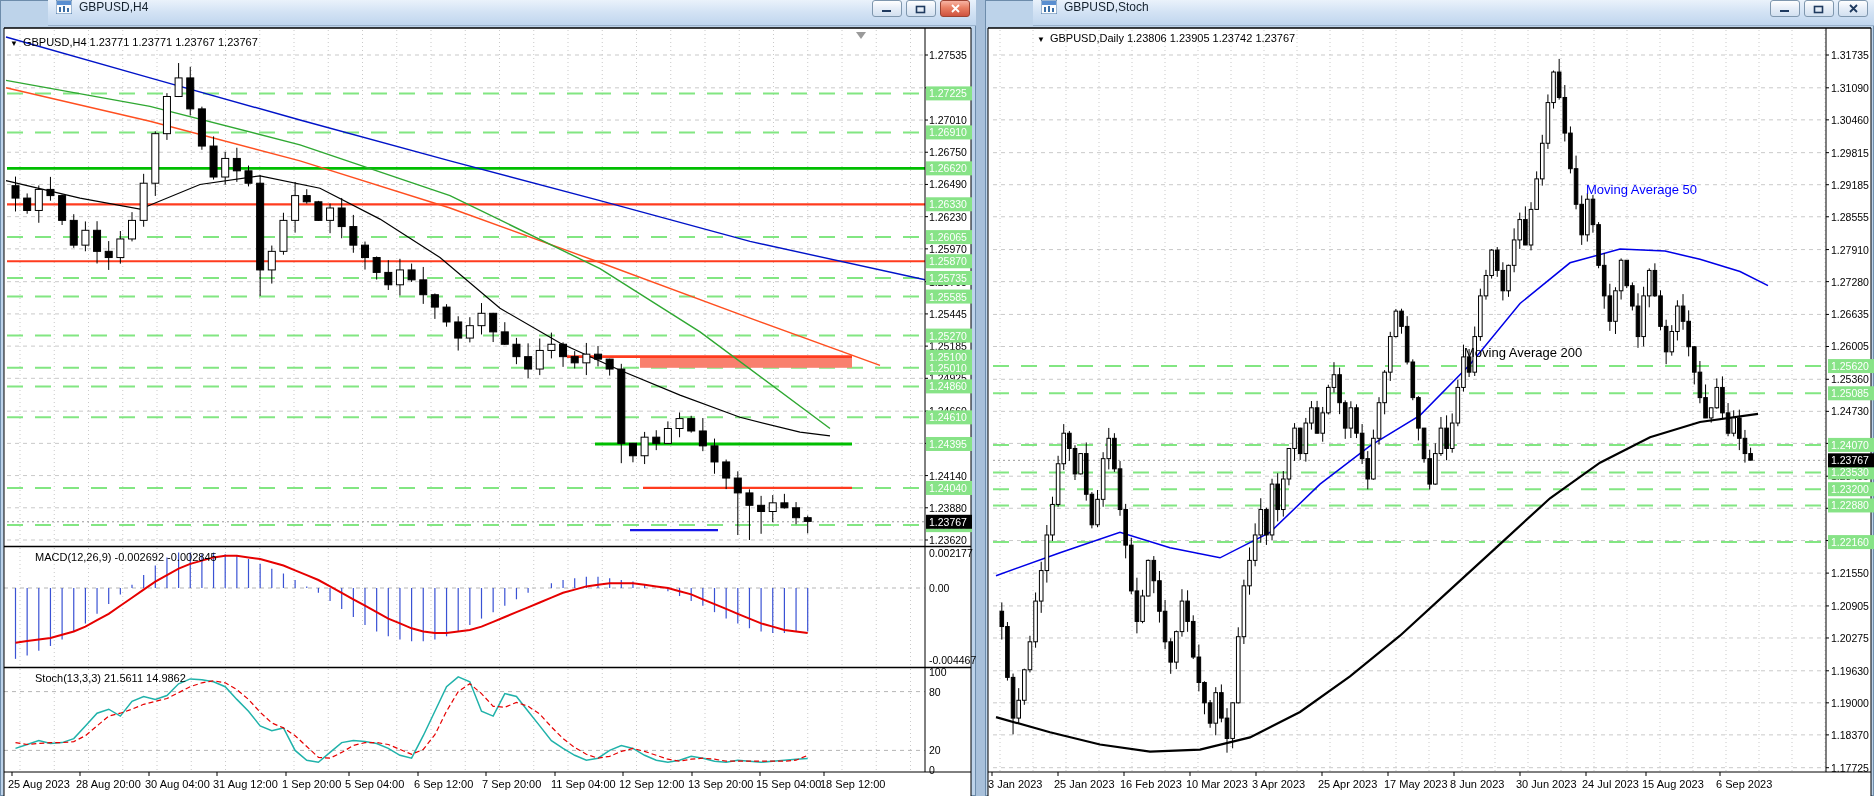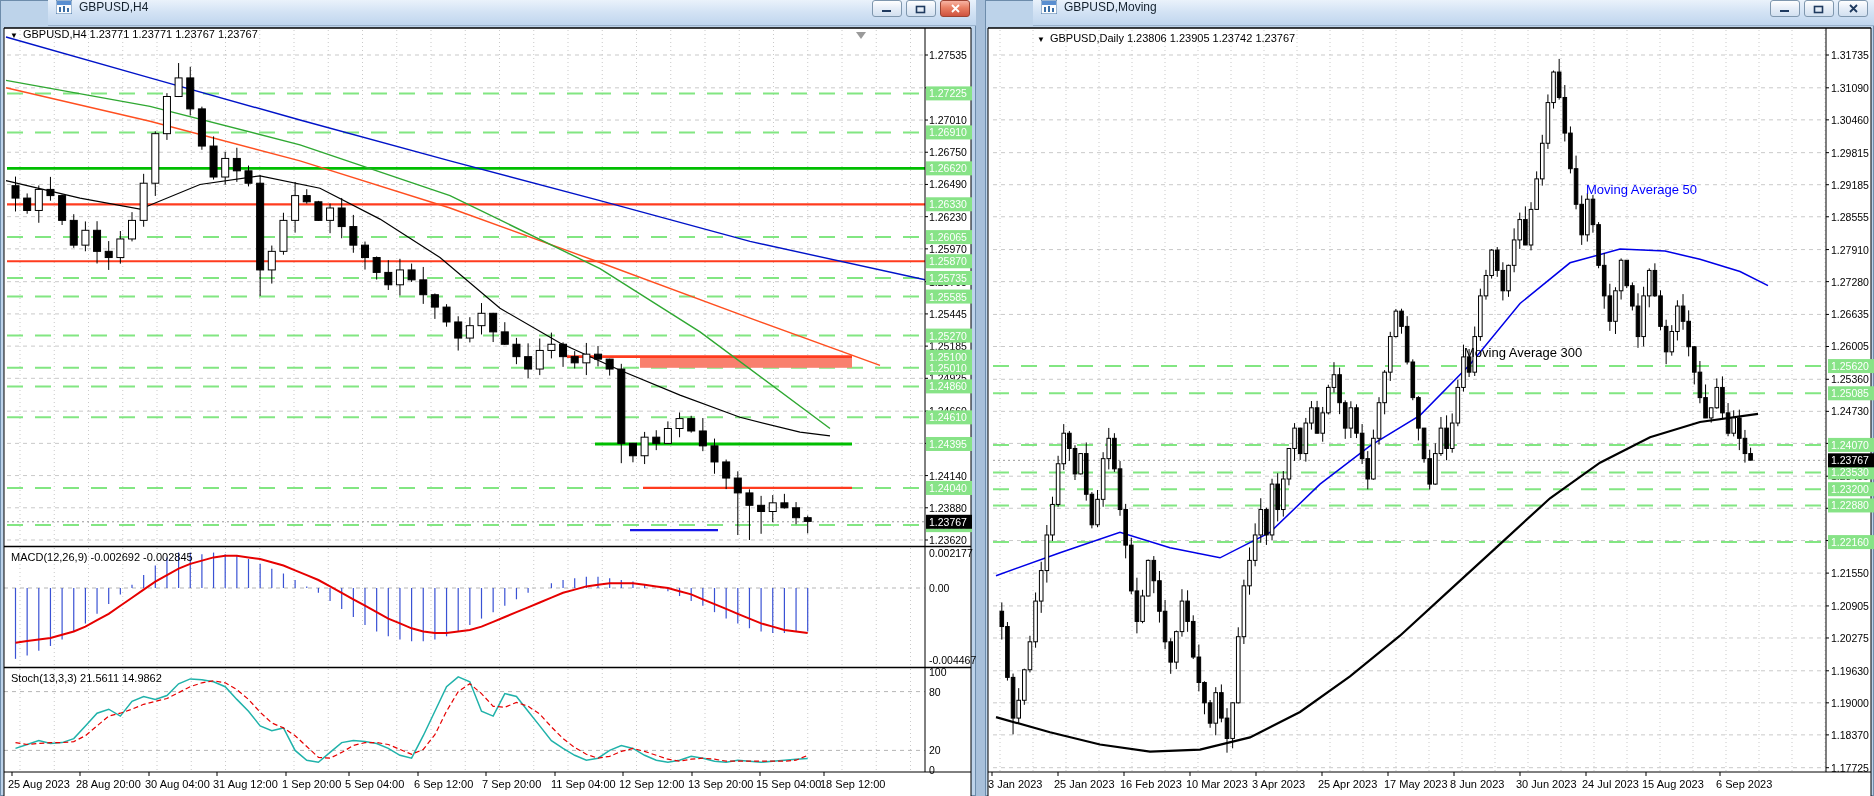--- a/index.html
+++ b/index.html
@@ -12,21 +12,21 @@
   .win-icon{width:16px;height:14px;display:inline-block;margin-left:2px;}
   .win-title{font-size:12px;color:#15222e;margin-left:7px;}
   .win-controls{margin-left:auto;display:flex;gap:4px;}
   .wbtn{width:30px;height:17px;border:1px solid #7f97ae;border-radius:3px;padding:0;
         background:linear-gradient(#ffffff,#e8eff8 45%,#d2e0f0);
         display:flex;align-items:center;justify-content:center;cursor:default;}
   .wbtn.close-red{background:linear-gradient(#f7b4a4,#e98064 45%,#cf5340);border-color:#9c4433;}
   svg.chart{position:absolute;top:0;left:0;}
   .ohlc{position:absolute;font-size:11px;color:#000;white-space:nowrap;}
   .ohlc .arrow{font-size:8px;margin-right:5px;color:#000;}
-  .ind-label{position:absolute;font-size:11px;color:#000;white-space:nowrap;}
+  .ind-label{position:absolute;font-size:11px;color:#000;white-space:nowrap;margin-left:24px;}
   .annot{position:absolute;font-size:13px;white-space:nowrap;}
   .annot-blue{color:#0000ff;}
   .annot-black{color:#000;}
 </style>
 </head>
 <body>
 
 <div style="position:absolute;inset:0;">
 
   <section class="win" id="win-left" style="left:0;top:0;width:976px;height:796px;">
@@ -515,21 +515,21 @@
               <rect x="1.5" y="2.5" width="8" height="6" fill="none" stroke="#1f3a5f" stroke-width="1.6"></rect>
             </svg>
         </button>
         <button class="wbtn close-red">
           <svg width="11" height="10">
               <path d="M2 1 L9 8 M9 1 L2 8" stroke="#fff" stroke-width="1.8"></path>
             </svg>
         </button>
       </span>
     </div>
-    <div class="ohlc" style="left:10px;top:28px;">
+    <div class="ohlc" style="left:10px;top:36px;">
       <span class="arrow">▼</span><span>GBPUSD,H4  1.23771 1.23771 1.23767 1.23767</span>
     </div>
     <div class="ind-label" style="left:11px;top:551px;">MACD(12,26,9) -0.002692 -0.002845</div>
     <div class="ind-label" style="left:11px;top:672px;">Stoch(13,3,3) 21.5611 14.9862</div>
   </section>
 
   <section class="win" id="win-right" style="left:985px;top:0;width:889px;height:796px;">
     <svg class="chart" id="svg-right" width="889" height="796">
         <g>
           <rect x="3" y="28" width="883" height="768" fill="#ffffff"></rect>
@@ -968,21 +968,21 @@
     <div class="titlebar">
       <span class="win-icon">
         <svg width="16" height="14">
             <rect x="0" y="0" width="16" height="14" fill="#fdfdfd" stroke="#3a6ea5"></rect>
             <rect x="1" y="1" width="14" height="4" fill="#5a8fd0"></rect>
             <rect x="3" y="7" width="2" height="5" fill="#3a6ea5"></rect>
             <rect x="7" y="6" width="2" height="6" fill="#3a6ea5"></rect>
             <rect x="11" y="8" width="2" height="4" fill="#3a6ea5"></rect>
           </svg>
       </span>
-      <span class="win-title">GBPUSD,Moving</span>
+      <span class="win-title">GBPUSD,Stoch</span>
       <span class="win-controls">
         <button class="wbtn">
           <svg width="12" height="9">
               <rect x="1" y="6" width="9" height="2" fill="#1f3a5f"></rect>
             </svg>
         </button>
         <button class="wbtn">
           <svg width="12" height="10">
               <rect x="1.5" y="2.5" width="8" height="6" fill="none" stroke="#1f3a5f" stroke-width="1.6"></rect>
             </svg>
@@ -991,15 +991,15 @@
           <svg width="11" height="10">
               <path d="M2 1 L9 8 M9 1 L2 8" stroke="#1f3a5f" stroke-width="1.8"></path>
             </svg>
         </button>
       </span>
     </div>
     <div class="ohlc" style="left:12px;top:32px;margin-left:40px;">
       <span class="arrow">▼</span><span>GBPUSD,Daily  1.23806 1.23905 1.23742 1.23767</span>
     </div>
     <div class="annot annot-blue" style="left:601px;top:182px;">Moving Average 50</div>
-    <div class="annot annot-black" style="left:479px;top:345px;">Moving Average 300</div>
+    <div class="annot annot-black" style="left:479px;top:345px;">Moving Average 200</div>
   </section>
 </div>
 
 </body></html>

